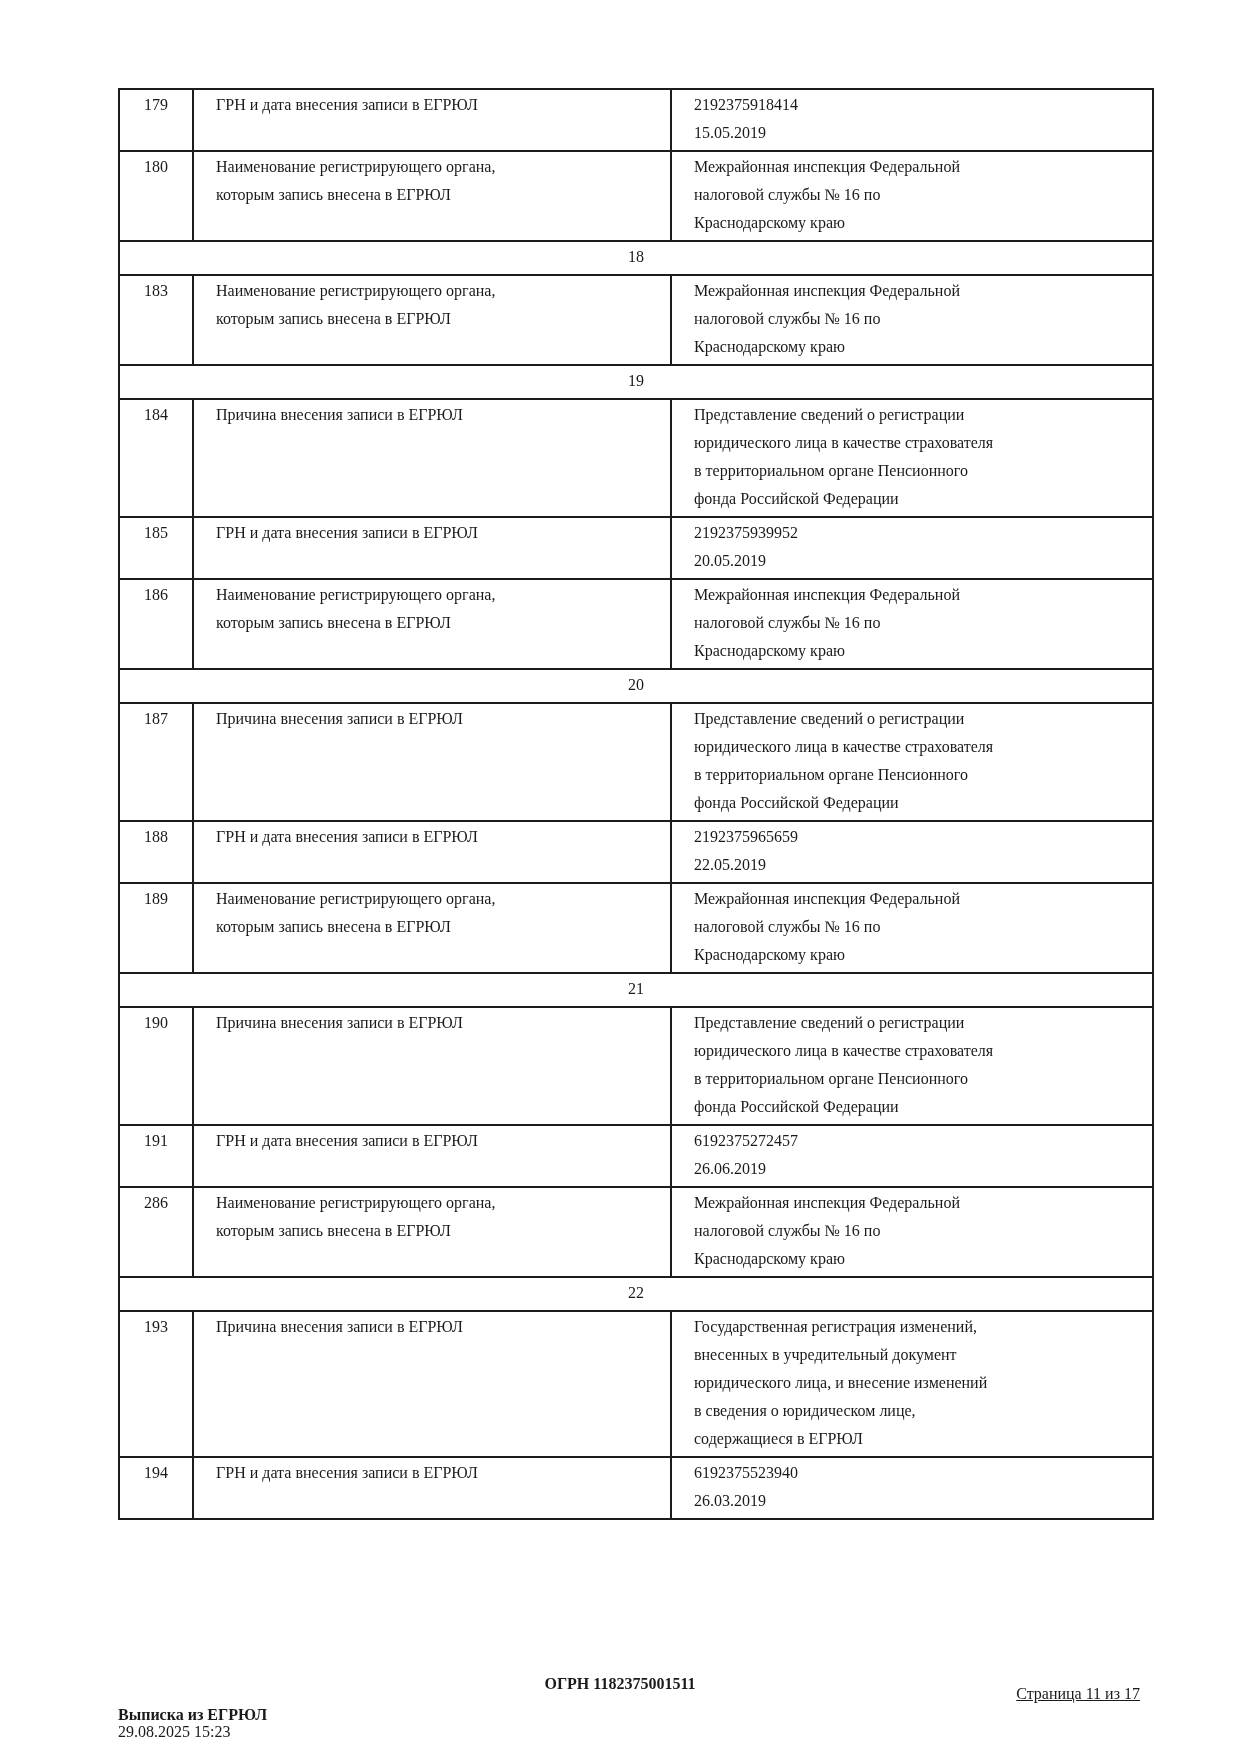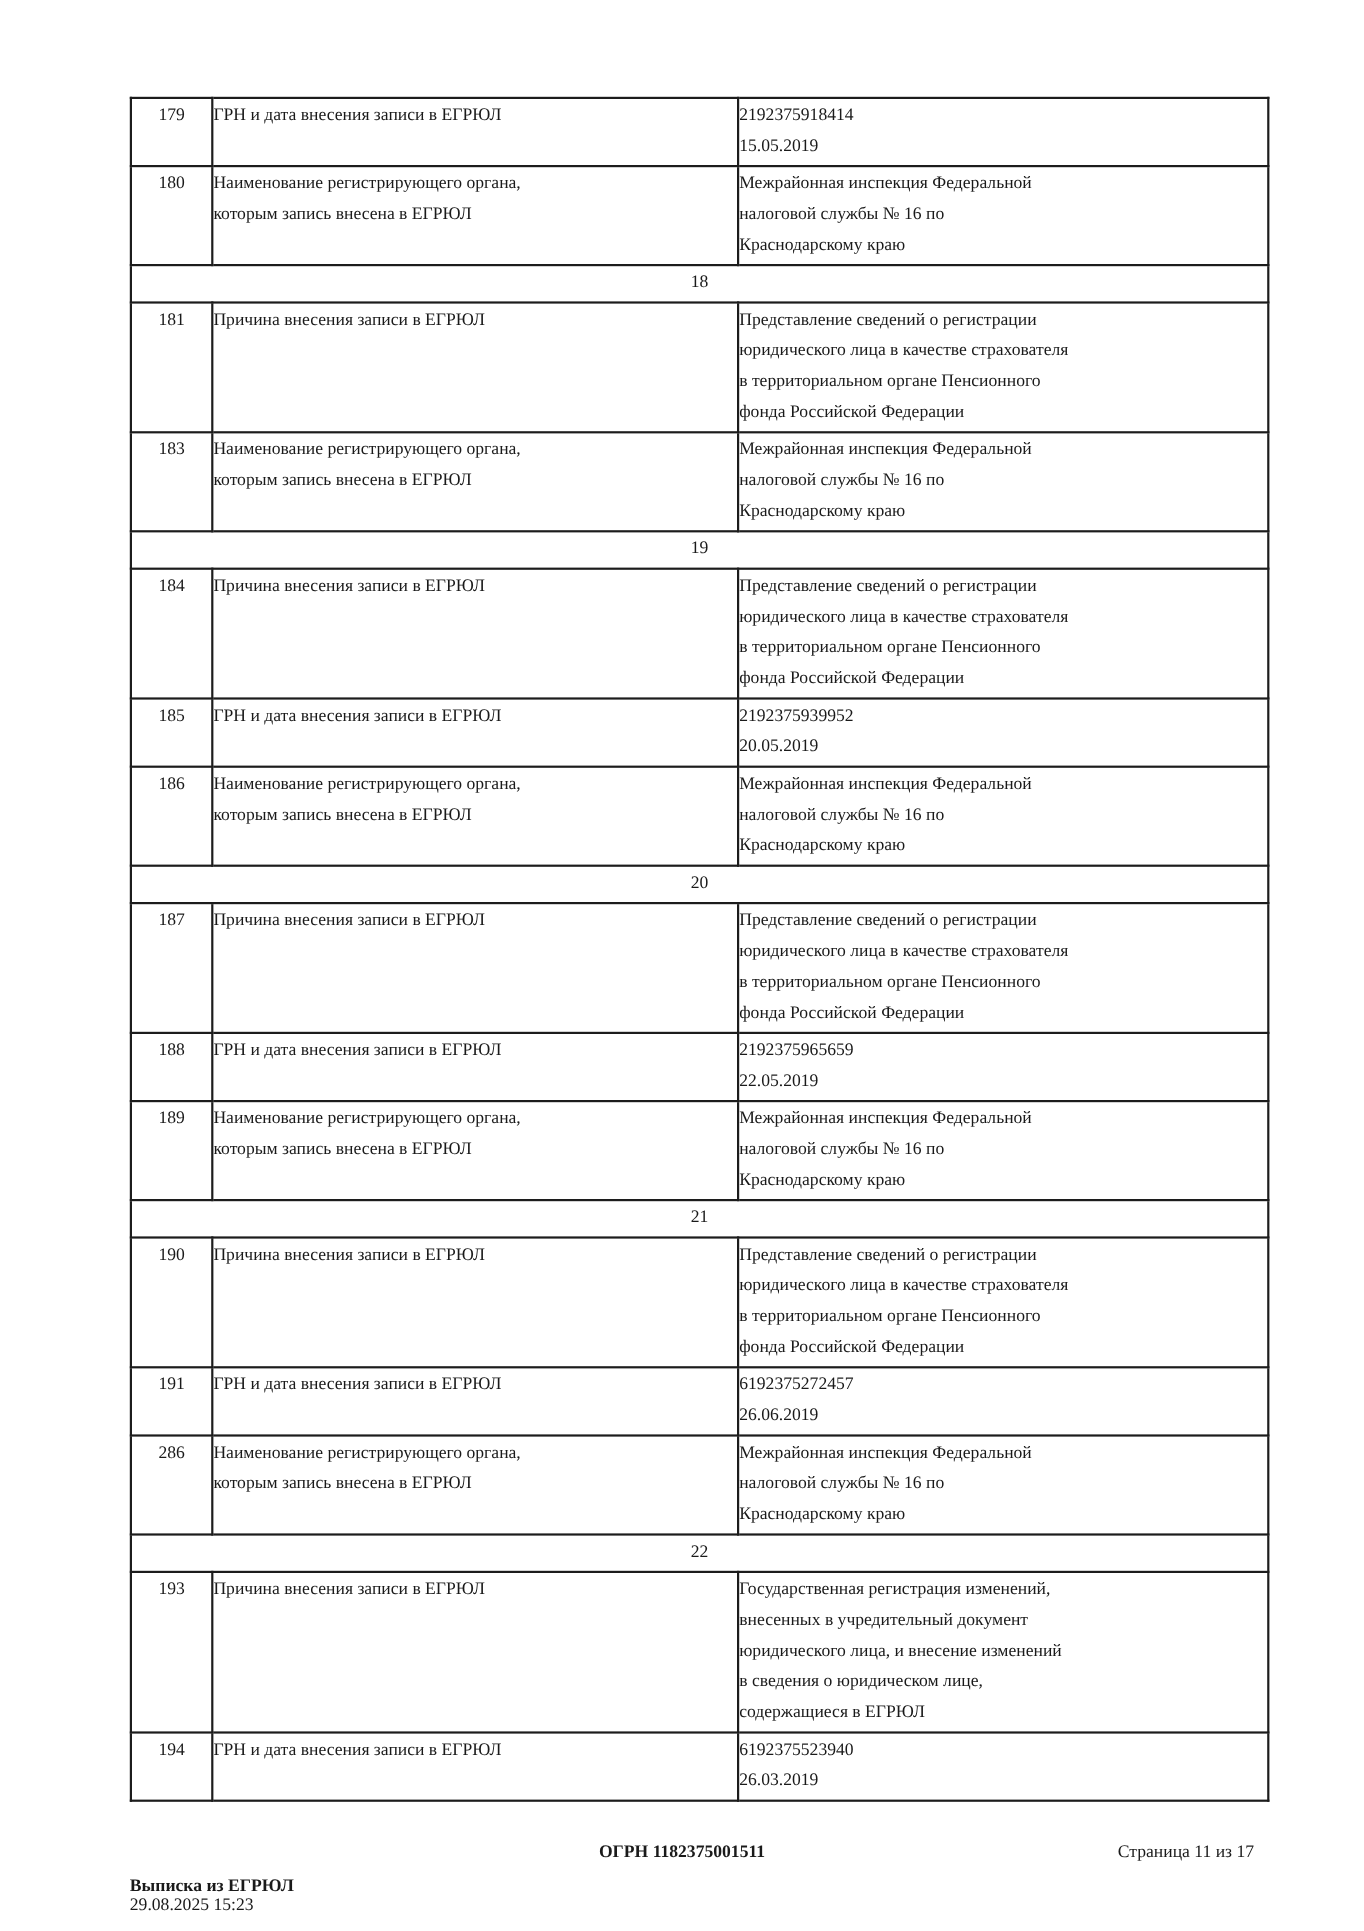--- a/index.html
+++ b/index.html
@@ -22,21 +22,21 @@
     width: 1034px;
     border-collapse: collapse;
     table-layout: fixed;
     font-size: 16px;
     line-height: 28px;
   }
   .records-table td {
     border: 2px solid #1c1c1c;
     vertical-align: top;
     white-space: pre-line;
-    padding: 1px 8px 3px 0;
+    padding: 1px 8px 3px 22px;
     overflow: hidden;
   }
   .records-table td.cell-num {
     text-align: center;
     padding: 1px 2px 3px 2px;
   }
   .records-table tr.section-row td {
     text-align: center;
     font-weight: normal;
     padding: 1px 2px 3px 2px;
@@ -62,21 +62,22 @@
     position: absolute;
     left: 0;
     width: 100%;
     top: 17px;
     text-align: center;
     font-weight: bold;
   }
   .footer-right {
     position: absolute;
     right: 100px;
-    top: 17px;
+    top: 27px;
+    text-decoration: underline;
   }
 </style>
 </head>
 <body>
 
 <table class="records-table">
   <colgroup>
     <col style="width:74px">
     <col style="width:478px">
     <col style="width:482px">
@@ -91,28 +92,20 @@
       <tr class="entry-row">
         <td class="cell-num">180</td>
         <td class="cell-label">Наименование регистрирующего органа,
 которым запись внесена в ЕГРЮЛ</td>
         <td class="cell-value">Межрайонная инспекция Федеральной
 налоговой службы № 16 по
 Краснодарскому краю</td>
       </tr>
       <tr class="section-row">
         <td colspan="3">18</td>
-      </tr>
-      <tr class="entry-row">
-        <td class="cell-num">181</td>
-        <td class="cell-label">Причина внесения записи в ЕГРЮЛ</td>
-        <td class="cell-value">Представление сведений о регистрации
-юридического лица в качестве страхователя
-в территориальном органе Пенсионного
-фонда Российской Федерации</td>
       </tr>
       <tr class="entry-row">
         <td class="cell-num">183</td>
         <td class="cell-label">Наименование регистрирующего органа,
 которым запись внесена в ЕГРЮЛ</td>
         <td class="cell-value">Межрайонная инспекция Федеральной
 налоговой службы № 16 по
 Краснодарскому краю</td>
       </tr>
       <tr class="section-row">

